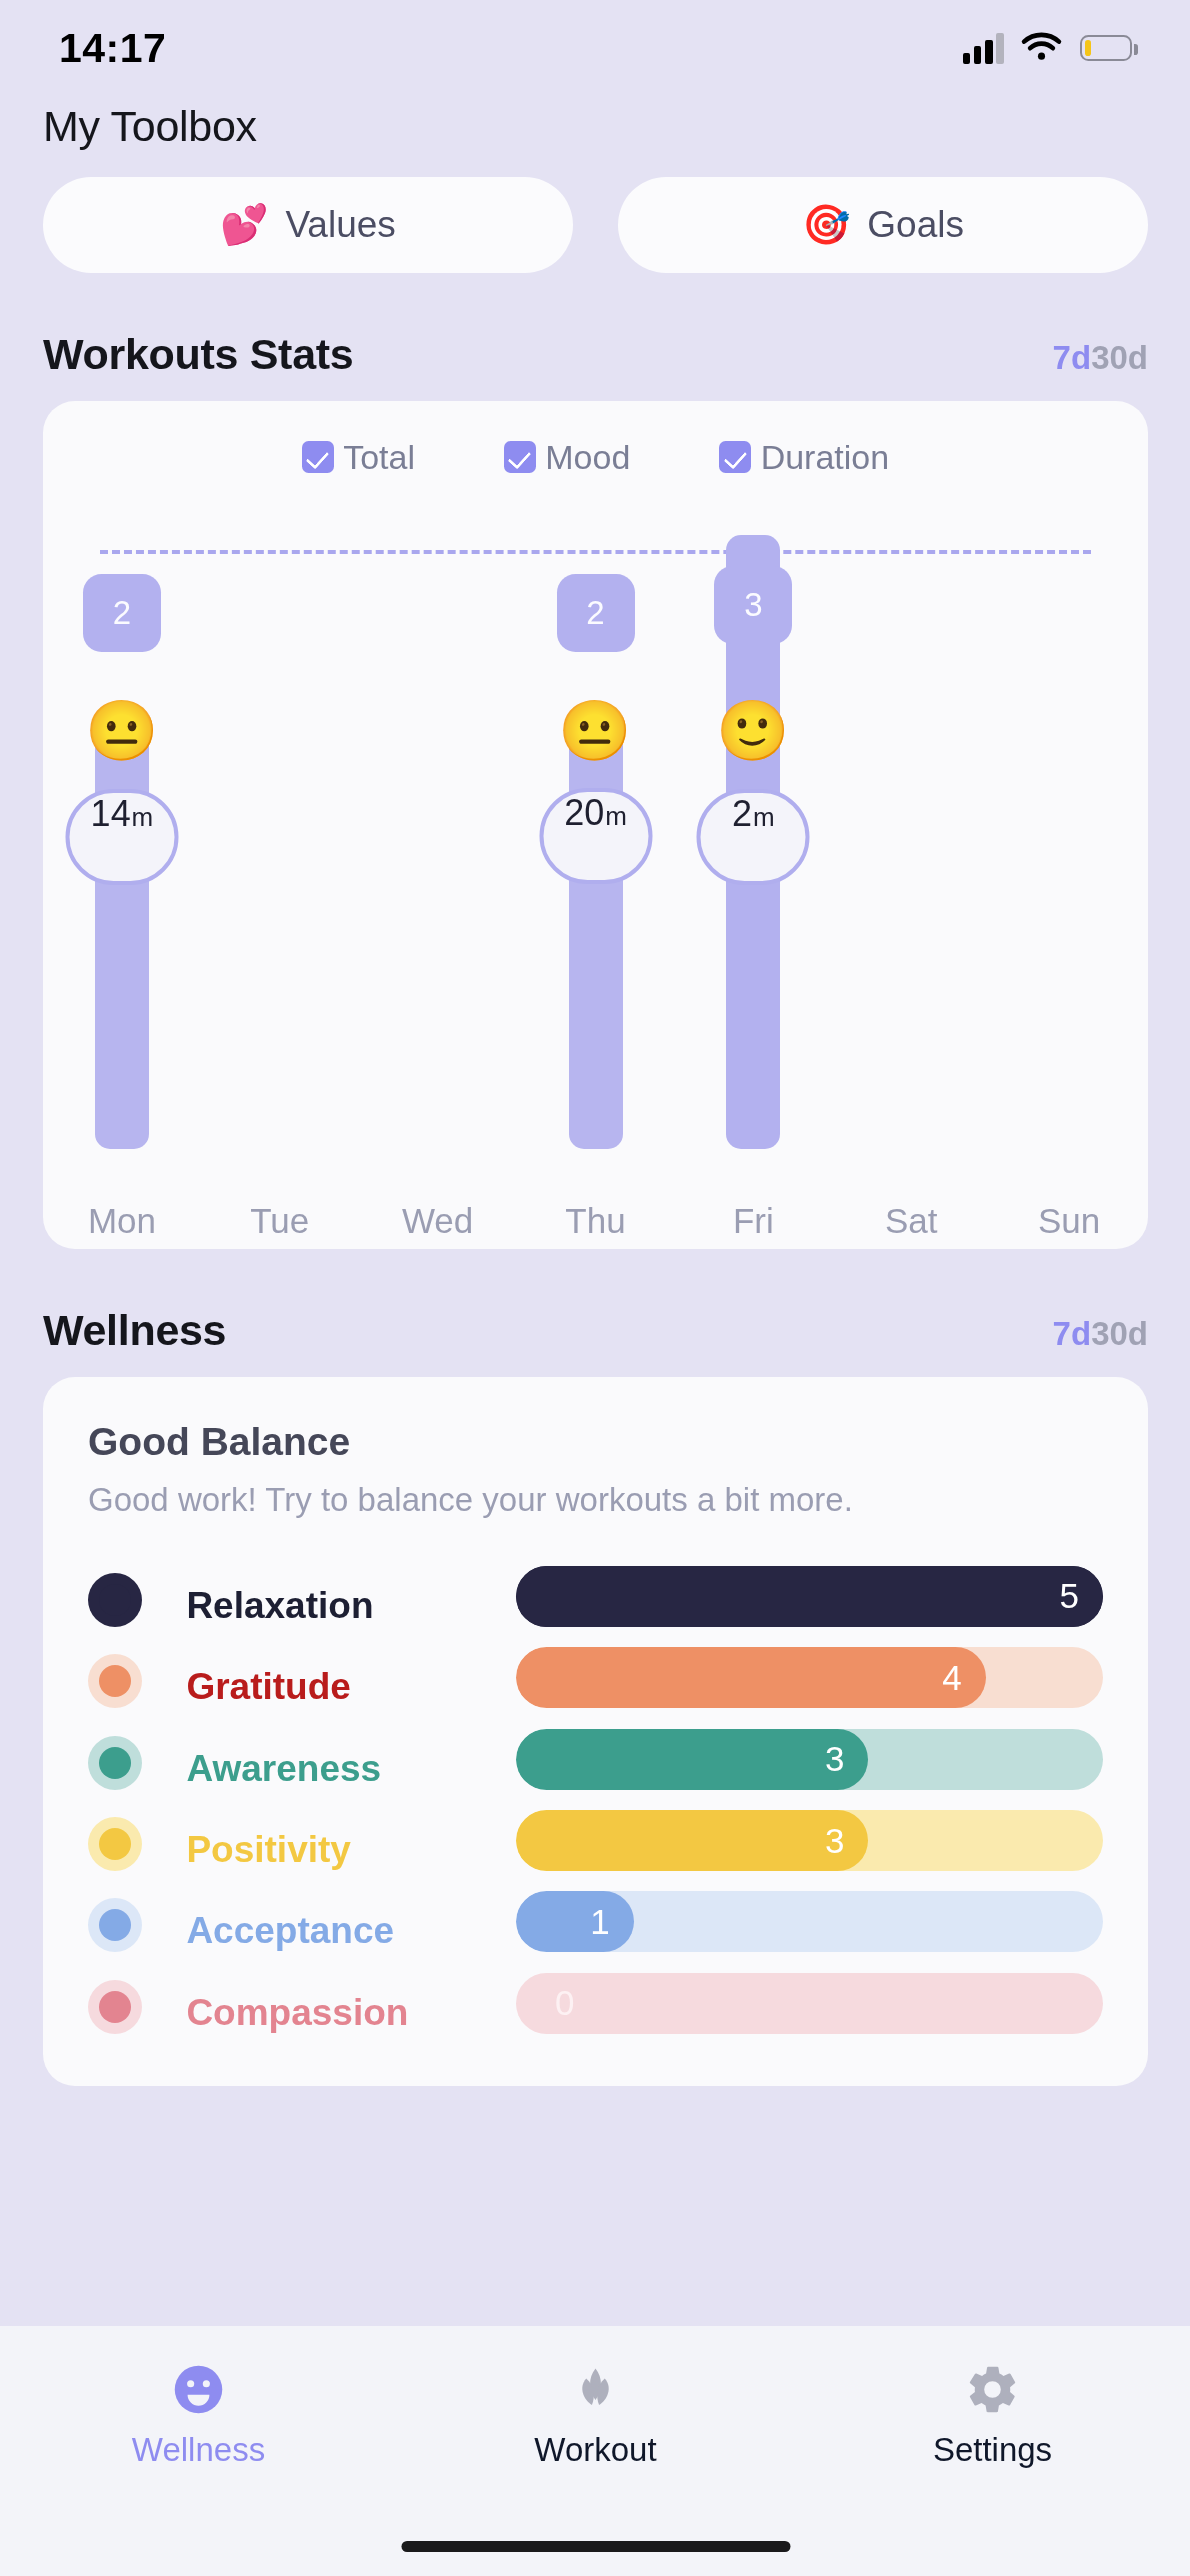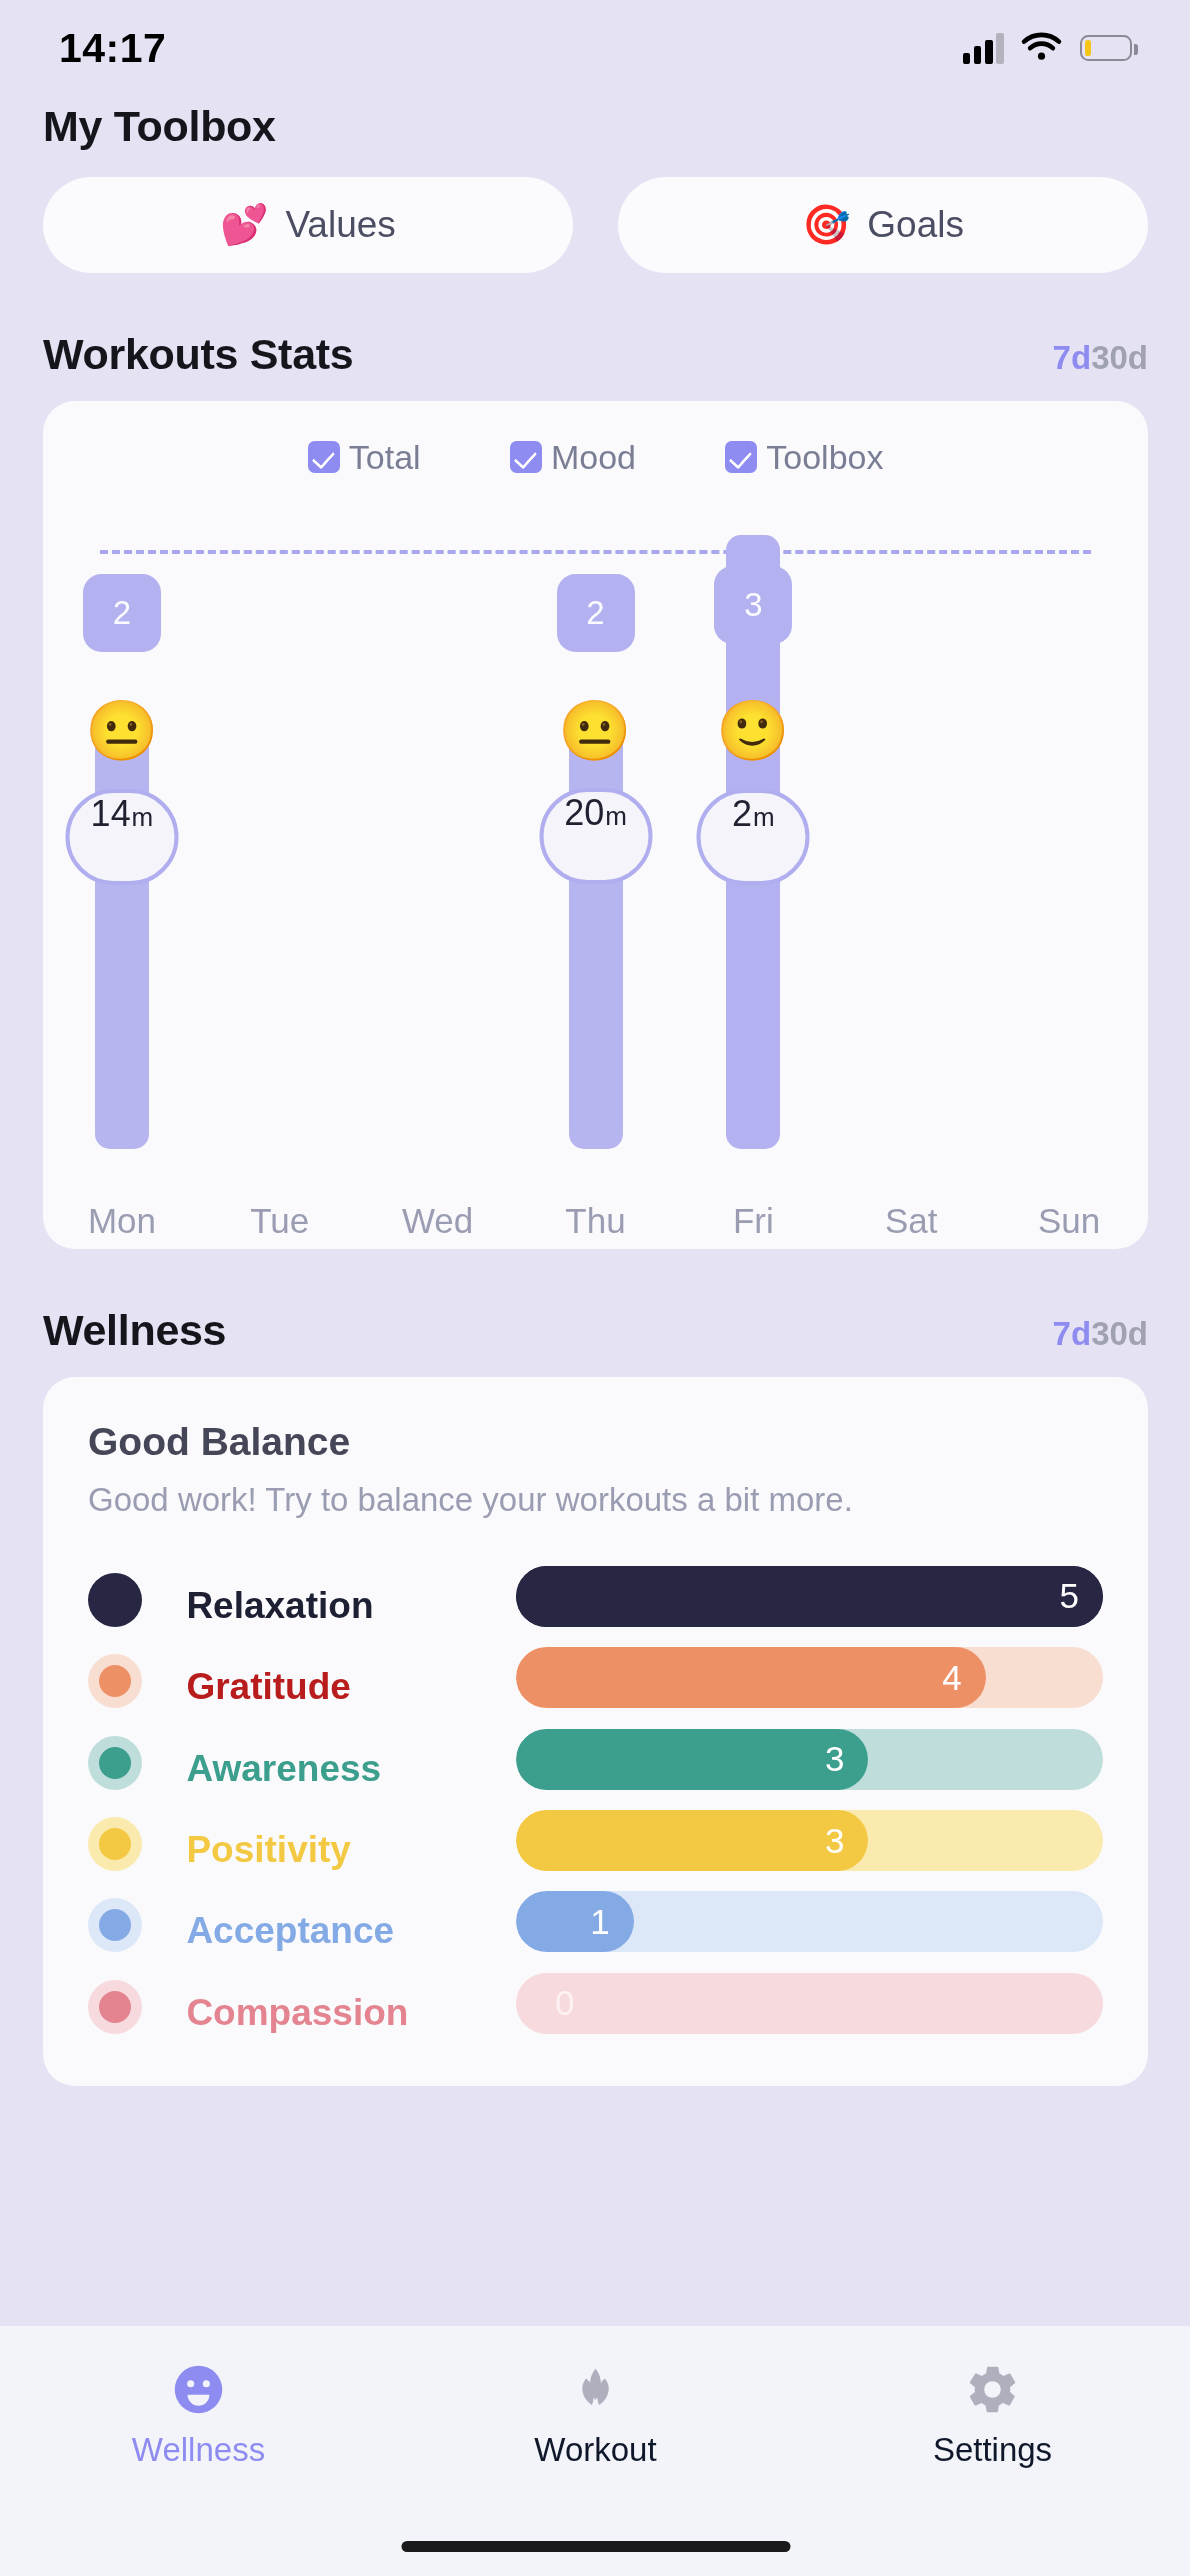--- a/index.html
+++ b/index.html
@@ -31,21 +31,21 @@
     border-radius:8.3px; position:relative; padding:2.8px;
   }
   .batt:after{
     content:""; position:absolute; right:-8.3px; top:7.4px;
     width:4.6px; height:10.2px; background:#8a8a96; border-radius:0 2.8px 2.8px 0;
   }
   .batt i{ display:block; width:14%; height:100%; background:#f5c518; border-radius:2.8px; }
 
   
   .page-title{
-    font-size:43px; font-weight:700; color:#15161c;
+    font-size:43px; font-weight:400; color:#15161c;
     padding:5.6px 43px 0 43px; letter-spacing:-0.3px;
   }
 
   
   .pill-row{ display:flex; gap:45px; padding:26px 43px 0 43px; }
   .pill{
     flex:1; height:96px; background:#fbfbfd; border-radius:48px;
     display:flex; align-items:center; justify-content:center; gap:16.7px;
   }
   .pill-label{ font-size:37px; font-weight:500; color:#4b4d63; }
@@ -212,21 +212,21 @@
     <div class="lg">
       <span class="cb"></span>
       <span class="lg-label">Total</span>
     </div>
     <div class="lg">
       <span class="cb"></span>
       <span class="lg-label">Mood</span>
     </div>
     <div class="lg">
       <span class="cb"></span>
-      <span class="lg-label">Toolbox</span>
+      <span class="lg-label">Duration</span>
     </div>
   </div>
 
   <div class="plot">
     <div class="dashed"></div>
     <div class="cols">
 
       <div class="col">
         <div class="badge" style="top:54px">2</div>
         <div class="barDur" style="top:195px; bottom:100px"></div>

